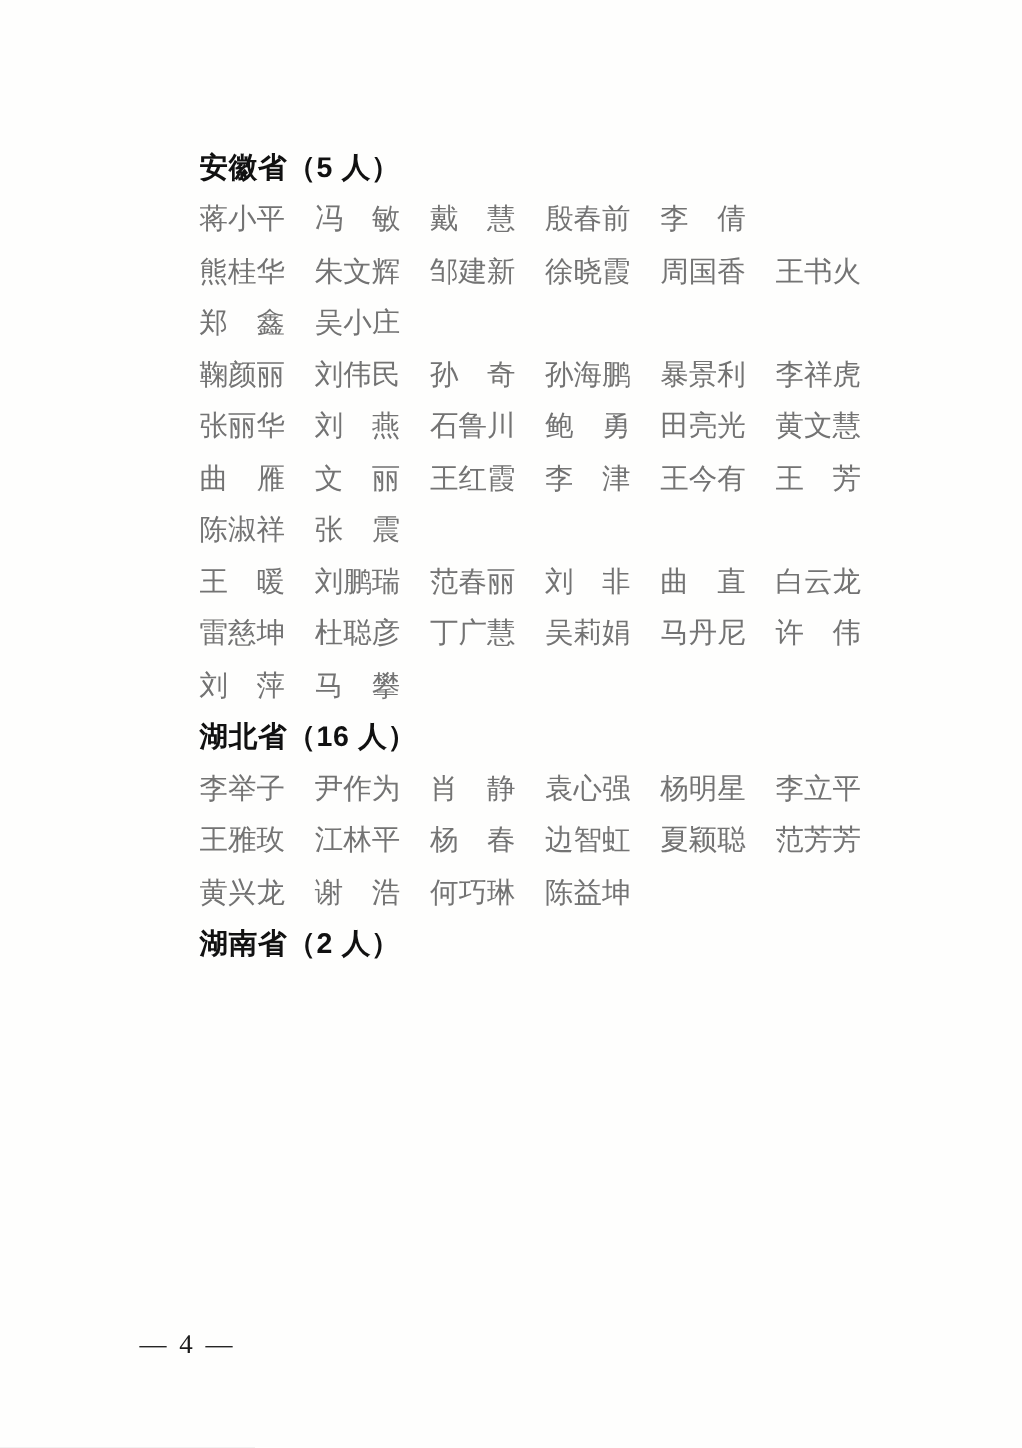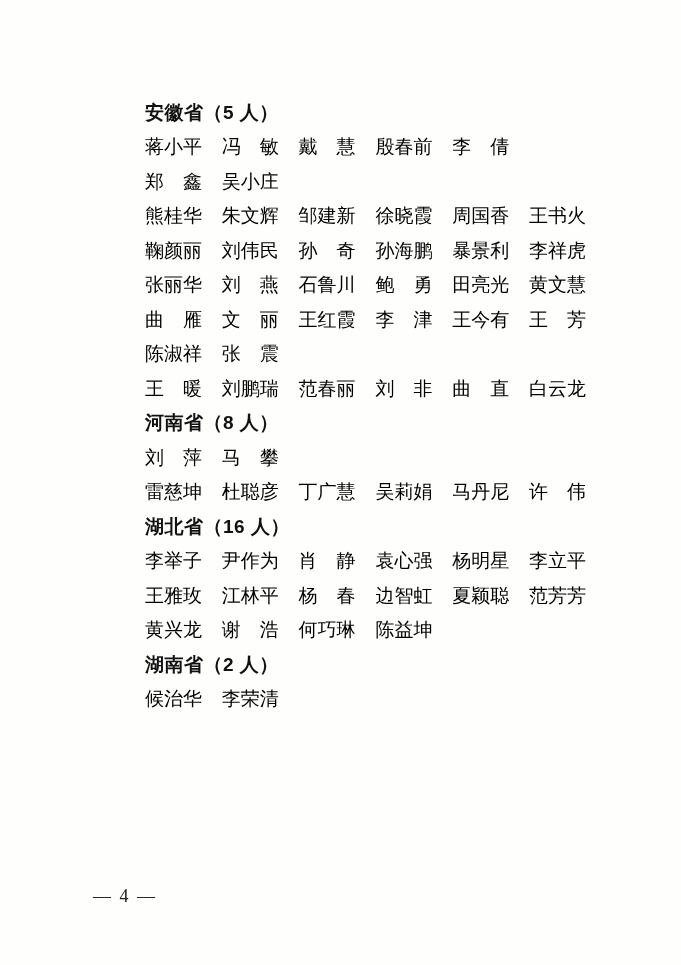--- a/index.html
+++ b/index.html
@@ -14,39 +14,38 @@
     margin: 0 auto;
     background: #fefefd;
     overflow: hidden;
     color: #1b1b1b;
   }
   .content {
     position: absolute;
     left: 133px;
     top: 95px;
     width: 470px;
-    margin-left: 12px;
   }
   .line {
     height: 34.5px;
     display: flex;
     align-items: center;
     font-size: 19px;
     line-height: 1;
     white-space: pre;
   }
   .province-header {
     font-family: "Liberation Sans", "DejaVu Sans", sans-serif;
     font-weight: 700;
     letter-spacing: 0.5px;
     color: #111;
   }
   .name-row {
     font-family: "Liberation Serif", "DejaVu Serif", serif;
-    color: #000000;
+    color: #737373;
   }
   .name {
     flex: 0 0 auto;
     width: 76.8px;
     white-space: pre;
   }
   .page-number {
     position: absolute;
     left: 93px;
     top: 886px;
@@ -56,31 +55,29 @@
     color: #1b1b1b;
   }
 </style>
 </head>
 <body>
 
 <div class="page">
   <div class="content">
       <div class="line province-header">安徽省（5 人）</div>
       <div class="line name-row"><span class="name">蒋小平</span><span class="name">冯　敏</span><span class="name">戴　慧</span><span class="name">殷春前</span><span class="name">李　倩</span></div>
+      <div class="line name-row"><span class="name">熊桂华</span><span class="name">朱文辉</span><span class="name">邹建新</span><span class="name">徐晓霞</span><span class="name">周国香</span><span class="name">王书火</span></div>
       <div class="line name-row"><span class="name">郑　鑫</span><span class="name">吴小庄</span></div>
-      <div class="line name-row"><span class="name">熊桂华</span><span class="name">朱文辉</span><span class="name">邹建新</span><span class="name">徐晓霞</span><span class="name">周国香</span><span class="name">王书火</span></div>
       <div class="line name-row"><span class="name">鞠颜丽</span><span class="name">刘伟民</span><span class="name">孙　奇</span><span class="name">孙海鹏</span><span class="name">暴景利</span><span class="name">李祥虎</span></div>
       <div class="line name-row"><span class="name">张丽华</span><span class="name">刘　燕</span><span class="name">石鲁川</span><span class="name">鲍　勇</span><span class="name">田亮光</span><span class="name">黄文慧</span></div>
       <div class="line name-row"><span class="name">曲　雁</span><span class="name">文　丽</span><span class="name">王红霞</span><span class="name">李　津</span><span class="name">王今有</span><span class="name">王　芳</span></div>
       <div class="line name-row"><span class="name">陈淑祥</span><span class="name">张　震</span></div>
       <div class="line name-row"><span class="name">王　暖</span><span class="name">刘鹏瑞</span><span class="name">范春丽</span><span class="name">刘　非</span><span class="name">曲　直</span><span class="name">白云龙</span></div>
-      <div class="line province-header">河南省（8 人）</div>
+      <div class="line name-row"><span class="name">雷慈坤</span><span class="name">杜聪彦</span><span class="name">丁广慧</span><span class="name">吴莉娟</span><span class="name">马丹尼</span><span class="name">许　伟</span></div>
       <div class="line name-row"><span class="name">刘　萍</span><span class="name">马　攀</span></div>
-      <div class="line name-row"><span class="name">雷慈坤</span><span class="name">杜聪彦</span><span class="name">丁广慧</span><span class="name">吴莉娟</span><span class="name">马丹尼</span><span class="name">许　伟</span></div>
       <div class="line province-header">湖北省（16 人）</div>
       <div class="line name-row"><span class="name">李举子</span><span class="name">尹作为</span><span class="name">肖　静</span><span class="name">袁心强</span><span class="name">杨明星</span><span class="name">李立平</span></div>
       <div class="line name-row"><span class="name">王雅玫</span><span class="name">江林平</span><span class="name">杨　春</span><span class="name">边智虹</span><span class="name">夏颖聪</span><span class="name">范芳芳</span></div>
       <div class="line name-row"><span class="name">黄兴龙</span><span class="name">谢　浩</span><span class="name">何巧琳</span><span class="name">陈益坤</span></div>
       <div class="line province-header">湖南省（2 人）</div>
-      <div class="line name-row"><span class="name">候治华</span><span class="name">李荣清</span></div>
     </div>
   <div class="page-number">— 4 —</div>
 </div>
 
 </body></html>

